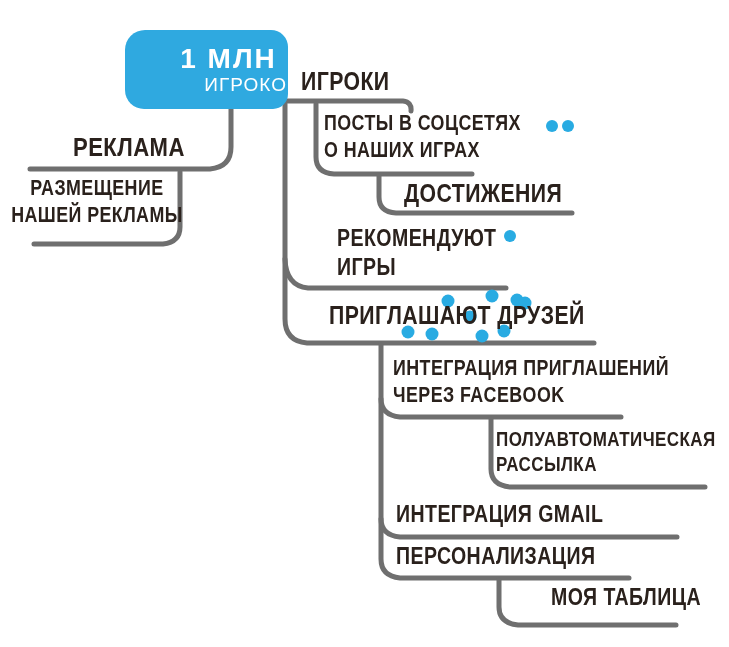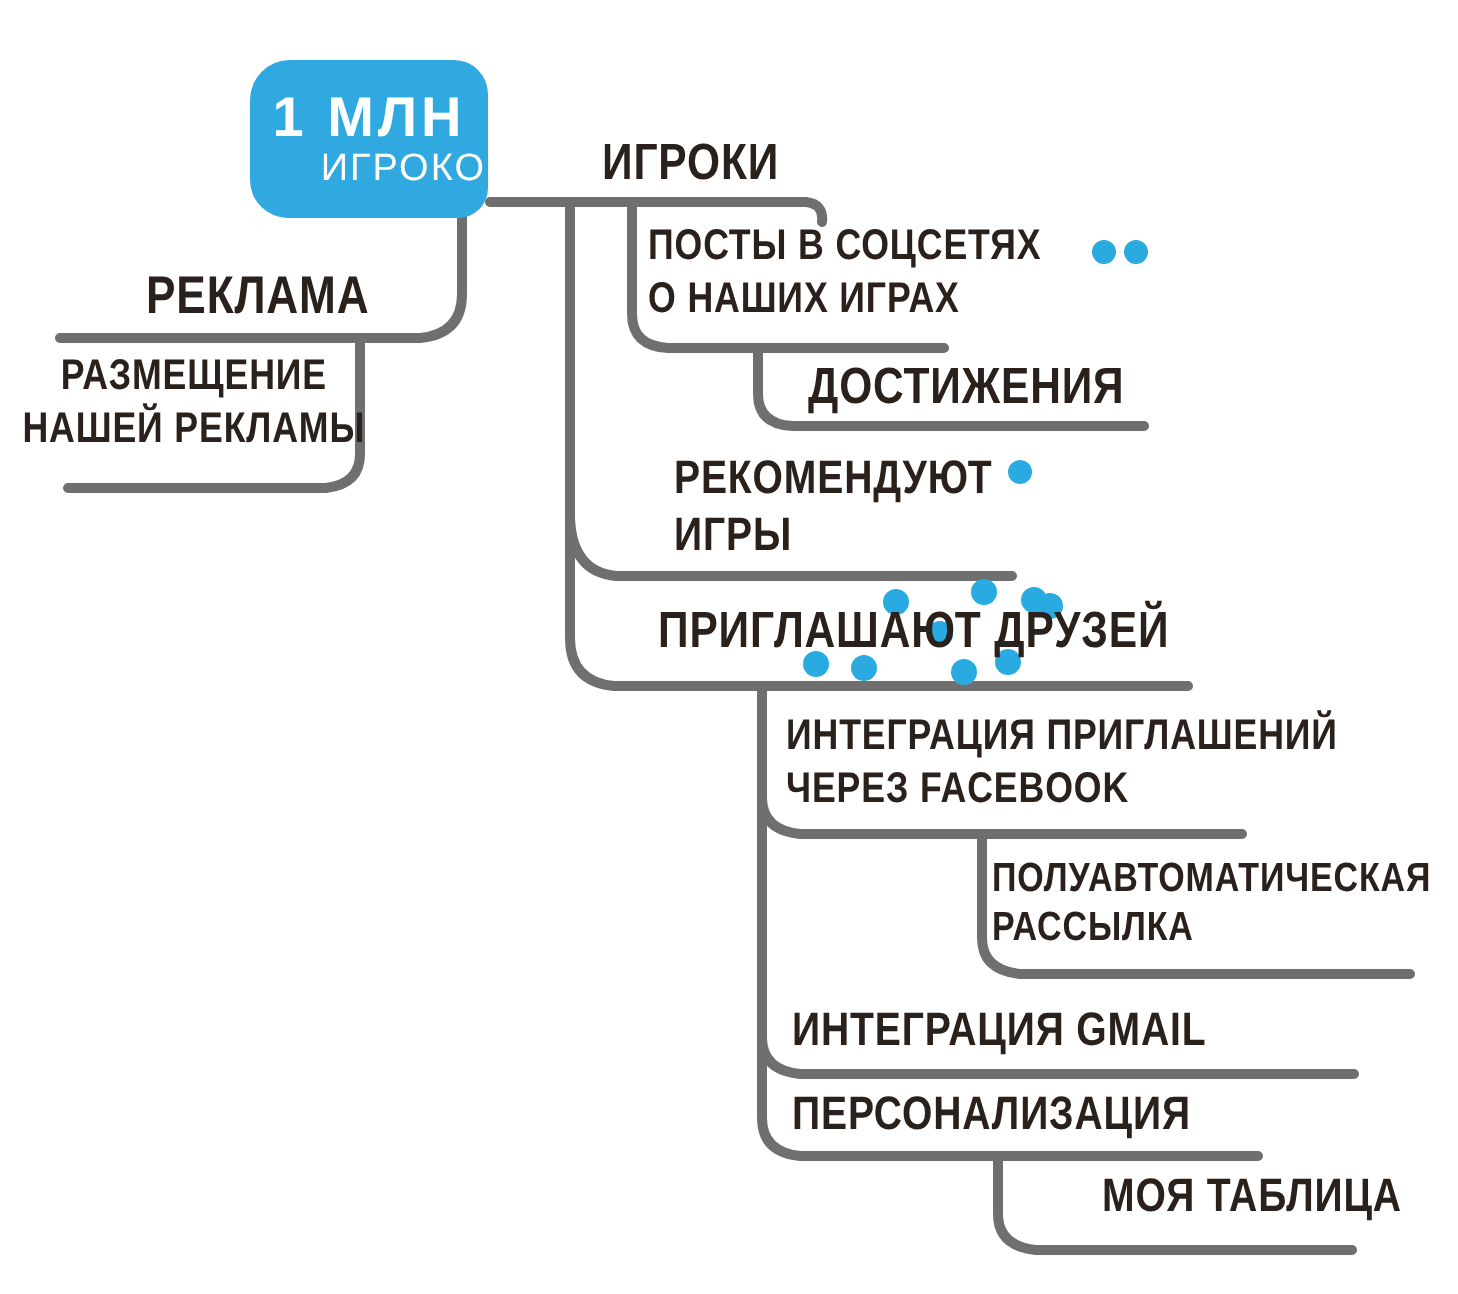--- a/index.html
+++ b/index.html
@@ -40,20 +40,21 @@
     z-index: 3;
     left: 125px; top: 30px;
     width: 119px; height: 79px;
     background: var(--accent-node, #2fa9e0);
     border-radius: 20px 17px 15px 19px;
     display: flex;
     flex-direction: column;
     align-items: center;
     justify-content: center;
     text-align: center;
+    padding-left: 44px;
   }
   #root-node .root-line1 {
     color: var(--root-text, #ffffff);
     font-weight: 700;
     font-size: 28px;
     letter-spacing: 2px;
     line-height: 30px;
   }
   #root-node .root-line2 {
     color: var(--root-text, #ffffff);

